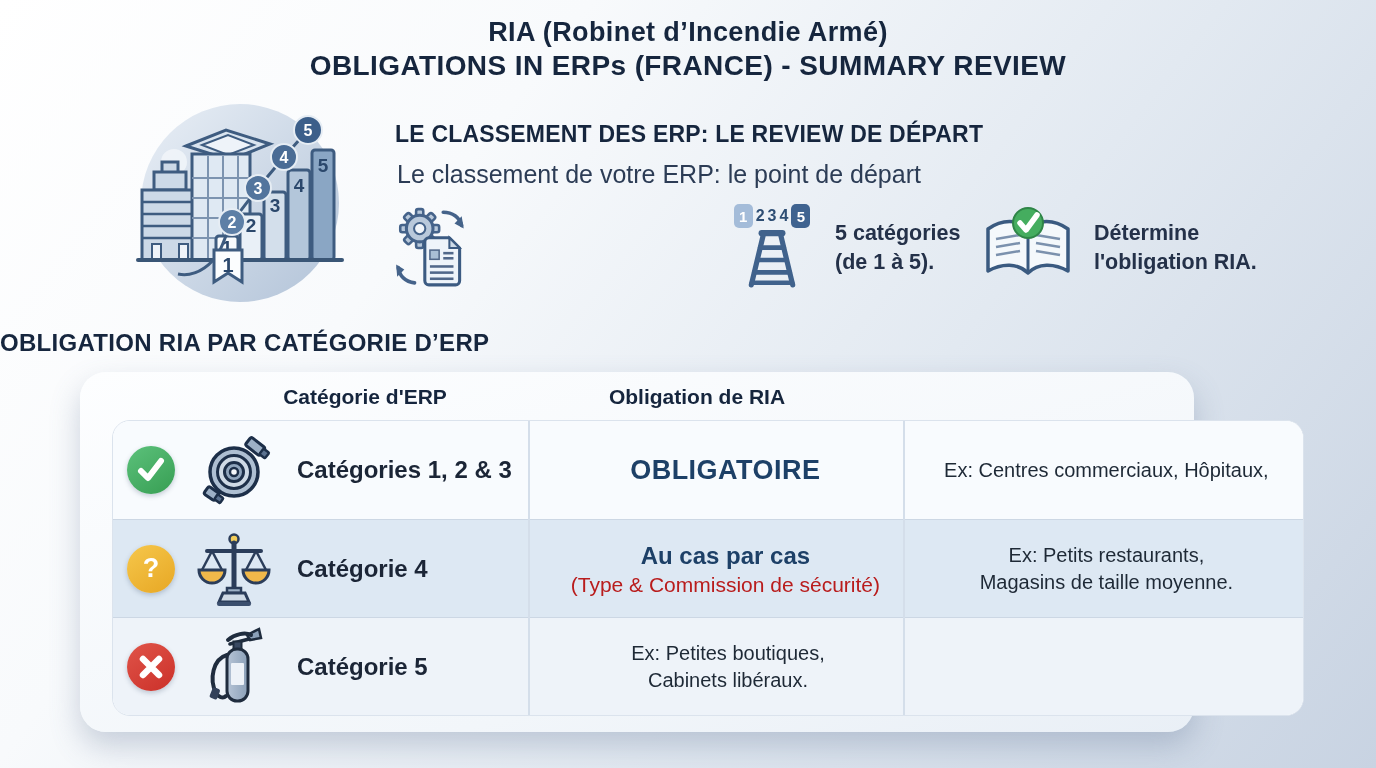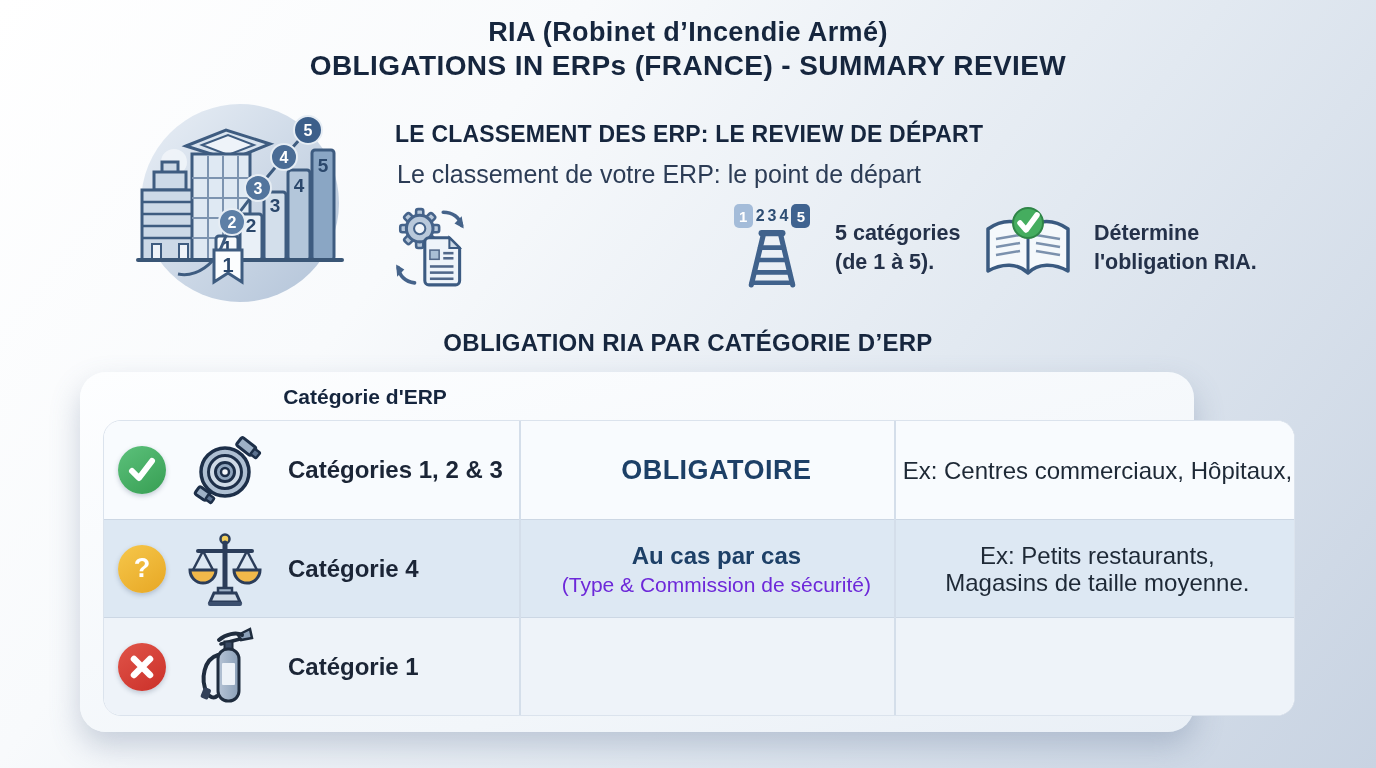--- a/index.html
+++ b/index.html
@@ -10,21 +10,21 @@
   }
   
   #main-title{position:absolute;top:16px;left:0;width:100%;text-align:center;
     font-weight:800;color:#16263e;letter-spacing:.4px;}
   #main-title .t1{font-size:27px;line-height:33px;}
   #main-title .t2{font-size:28px;line-height:34px;}
   #class-heading{position:absolute;left:395px;top:121px;font-size:23px;font-weight:800;
     color:#16263e;letter-spacing:.2px;white-space:nowrap;}
   #class-sub{position:absolute;left:397px;top:160px;font-size:25px;font-weight:500;
     color:#2c3c55;white-space:nowrap;}
-  #table-heading{position:absolute;top:329px;left:0;width:100%;text-align:center;
+  #table-heading{position:absolute;top:329px;left:0;width:100%;text-align:left;
     font-size:24px;font-weight:800;color:#16263e;letter-spacing:.3px;}
   
   .feature{position:absolute;top:202px;height:92px;display:flex;align-items:center;gap:16px;}
   #feature-0{left:391px;}
   #feature-1{left:725px;}
   #feature-2{left:978px;}
   .feature-text{font-size:21.5px;font-weight:600;color:#243149;line-height:29px;white-space:nowrap;}
   .ladder-wrap{display:flex;flex-direction:column;align-items:center;width:94px;}
   .chips{display:flex;align-items:center;gap:3px;height:26px;}
   .chip-box{width:19px;height:24px;border-radius:5px;color:#fff;font-size:15px;font-weight:700;
@@ -33,42 +33,42 @@
   .chip-box.last{background:#3f6390;}
   .chip-plain{color:#2e4e74;font-size:16px;font-weight:700;}
   
   #illustration{position:absolute;left:122px;top:100px;width:236px;height:218px;}
   
   #table-card{position:absolute;left:80px;top:372px;width:1114px;height:360px;border-radius:26px;
     background:linear-gradient(165deg,#fdfeff 0%,#f2f6fa 70%,#e9eff6 100%);
     box-shadow:0 14px 30px rgba(92,112,146,.30);}
   .col-h{position:absolute;top:13px;transform:translateX(-50%);font-size:21px;font-weight:700;
     color:#15253d;white-space:nowrap;}
-  #table-inner{position:absolute;left:23px;top:48px;width:1190px;height:294px;border-radius:18px;
+  #table-inner{position:absolute;left:32px;top:48px;width:1190px;height:294px;border-radius:18px;
     overflow:hidden;border:1.5px solid #dbe3ed;background:#fff;}
   .trow{height:98px;display:flex;position:relative;box-sizing:border-box;}
   .trow.r0{background:#f8fbfe;}
   .trow.r1{background:#dde8f3;border-top:1px solid #ccd7e4;}
   .trow.r2{background:#eef3f9;border-top:1px solid #ccd7e4;}
   .vdiv{position:absolute;top:0;bottom:0;width:2px;background:#d4deea;z-index:3;}
   .cell-cat{width:415px;display:flex;align-items:center;}
   .cell-ob{width:375px;display:flex;flex-direction:column;align-items:center;justify-content:center;text-align:center;padding-left:20px;}
   .cell-ex{width:400px;display:flex;flex-direction:column;align-items:center;justify-content:center;text-align:center;}
   .status{width:48px;height:48px;border-radius:50%;margin-left:14px;flex:0 0 auto;
     display:flex;align-items:center;justify-content:center;box-shadow:0 2px 5px rgba(40,60,90,.25);}
   .status.green{background:linear-gradient(145deg,#5cc17b,#379e53);}
   .status.amber{background:linear-gradient(145deg,#f6c74b,#e7a724);}
   .status.red{background:linear-gradient(145deg,#e05449,#cb3029);}
   .status .q{color:#fff;font-size:27px;font-weight:800;}
   .cat-icon{width:86px;margin-left:16px;display:flex;align-items:center;justify-content:center;flex:0 0 auto;}
   .cat-label{margin-left:20px;font-size:24px;font-weight:600;color:#1b2536;white-space:nowrap;}
   .ob-main{font-weight:800;color:#1d4067;font-size:24px;line-height:30px;}
   .ob-main.big{font-size:27px;letter-spacing:.5px;}
-  .ob-note{font-size:21px;font-weight:500;color:#6d28d9;margin-top:2px;}
-  .ex-line{font-size:24px;font-weight:500;color:#1e2936;line-height:27px;white-space:nowrap;}
+  .ob-note{font-size:21px;font-weight:500;color:#b91c1c;margin-top:2px;}
+  .ex-line{font-size:20px;font-weight:500;color:#1e2936;line-height:27px;white-space:nowrap;}
   svg text{font-family:"Liberation Sans","DejaVu Sans",sans-serif;}
 </style>
 </head>
 <body>
 
 <div id="canvas">
 
   <div id="main-title">
     <div class="t1">RIA (Robinet d’Incendie Armé)</div>
     <div class="t2">OBLIGATIONS IN ERPs (FRANCE) - SUMMARY REVIEW</div>
@@ -234,20 +234,21 @@
     <div class="feature-text">
       <div>Détermine</div>
       <div>l'obligation RIA.</div>
     </div>
   </div>
 
   <div id="table-heading">OBLIGATION RIA PAR CATÉGORIE D’ERP</div>
 
   <div id="table-card">
     <div class="col-h" style="left:285px">Catégorie d'ERP</div>
+    <div class="col-h" style="left:617px">Obligation de RIA</div>
 
     <div id="table-inner">
       <div class="vdiv" style="left:415px"></div>
       <div class="vdiv" style="left:790px"></div>
 
       <div class="trow r0">
         <div class="cell-cat">
           <div class="status green">
             <svg width="46" height="46" viewBox="0 0 46 46">
               <path d="M 13,24 L 20,31 L 33,14" fill="none" stroke="#ffffff" stroke-width="6" stroke-linecap="round" stroke-linejoin="round"></path>
@@ -330,20 +331,24 @@
               <path d="M 24,30 C 10,34 6,54 13,68 C 15,72 20,74 23,71" fill="none" stroke="#1f2c3e" stroke-width="4" stroke-linecap="round"></path>
               <rect x="8" y="63" width="8" height="11" rx="2" fill="#33415a" transform="rotate(22 12 68)"></rect>
               <polygon points="44,10 56,4 58,13 47,15" fill="#8ba0b8" stroke="#1f2c3e" stroke-width="2.5"></polygon>
               <path d="M 25,15 C 32,9 42,7 48,10" fill="none" stroke="#1f2c3e" stroke-width="4" stroke-linecap="round"></path>
               <path d="M 27,19 L 46,14" fill="none" stroke="#1f2c3e" stroke-width="3.5" stroke-linecap="round"></path>
               <rect x="30.5" y="16.5" width="8" height="8" fill="#3a4a63" stroke="#1f2c3e" stroke-width="2"></rect>
               <rect x="24" y="24" width="21" height="52" rx="10" fill="url(#extGrad)" stroke="#1f2c3e" stroke-width="3"></rect>
               <rect x="28" y="38" width="13" height="22" rx="1" fill="#edf2f8"></rect>
             </svg>
           </div>
-          <div class="cat-label">Catégorie 1</div>
+          <div class="cat-label">Catégorie 5</div>
+        </div>
+        <div class="cell-ex">
+          <div class="ex-line">Ex: Petites boutiques,</div>
+          <div class="ex-line">Cabinets libéraux.</div>
         </div>
       </div>
 
     </div>
   </div>
 
 </div>
 
 </body></html>

